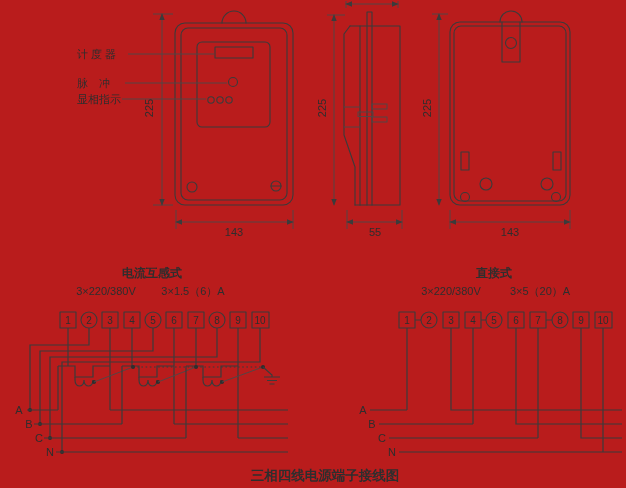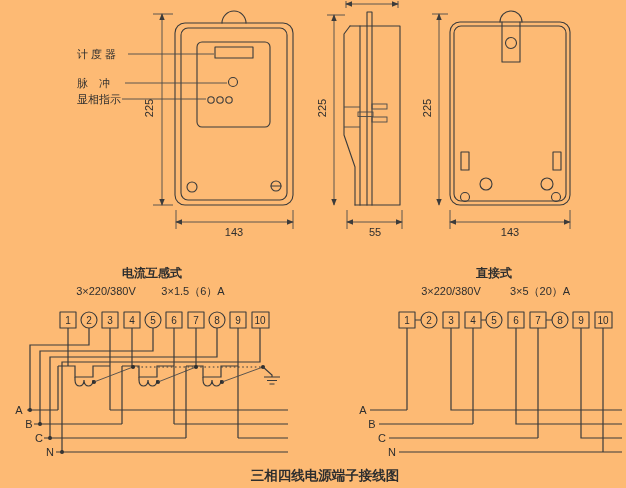--- a/index.html
+++ b/index.html
@@ -1,17 +1,17 @@
 <!DOCTYPE html>
 <html><head>
 <meta charset="utf-8">
 <style>
   html,body{margin:0;padding:0;}
   body{background:#888;font-family:"Liberation Sans", sans-serif;}
-  #stage{position:relative;width:626px;height:488px;background:#fdba74;overflow:hidden;}
+  #stage{position:relative;width:626px;height:488px;background:#b91c1c;overflow:hidden;}
   svg{position:absolute;left:0;top:0;}
   svg text{fill:#2e2e2e;font-family:"Liberation Sans", sans-serif;}
   .outline{stroke:#3b3b3b;stroke-width:1.1;fill:none;stroke-linejoin:round;stroke-linecap:round;}
   .thin{stroke:#4a4a4a;stroke-width:0.9;fill:none;}
   .wire{stroke:#3b3b3b;stroke-width:1.2;fill:none;stroke-linejoin:miter;stroke-linecap:butt;}
   .dim{stroke:#4a4a4a;stroke-width:0.9;fill:none;}
   .dot{fill:#2e2e2e;stroke:none;}
   .dotted{stroke:#3b3b3b;stroke-width:1;fill:none;stroke-dasharray:1.6 2.6;}
   .t-num{font-size:10px;text-anchor:middle;}
   .ph{font-size:11px;text-anchor:middle;}

